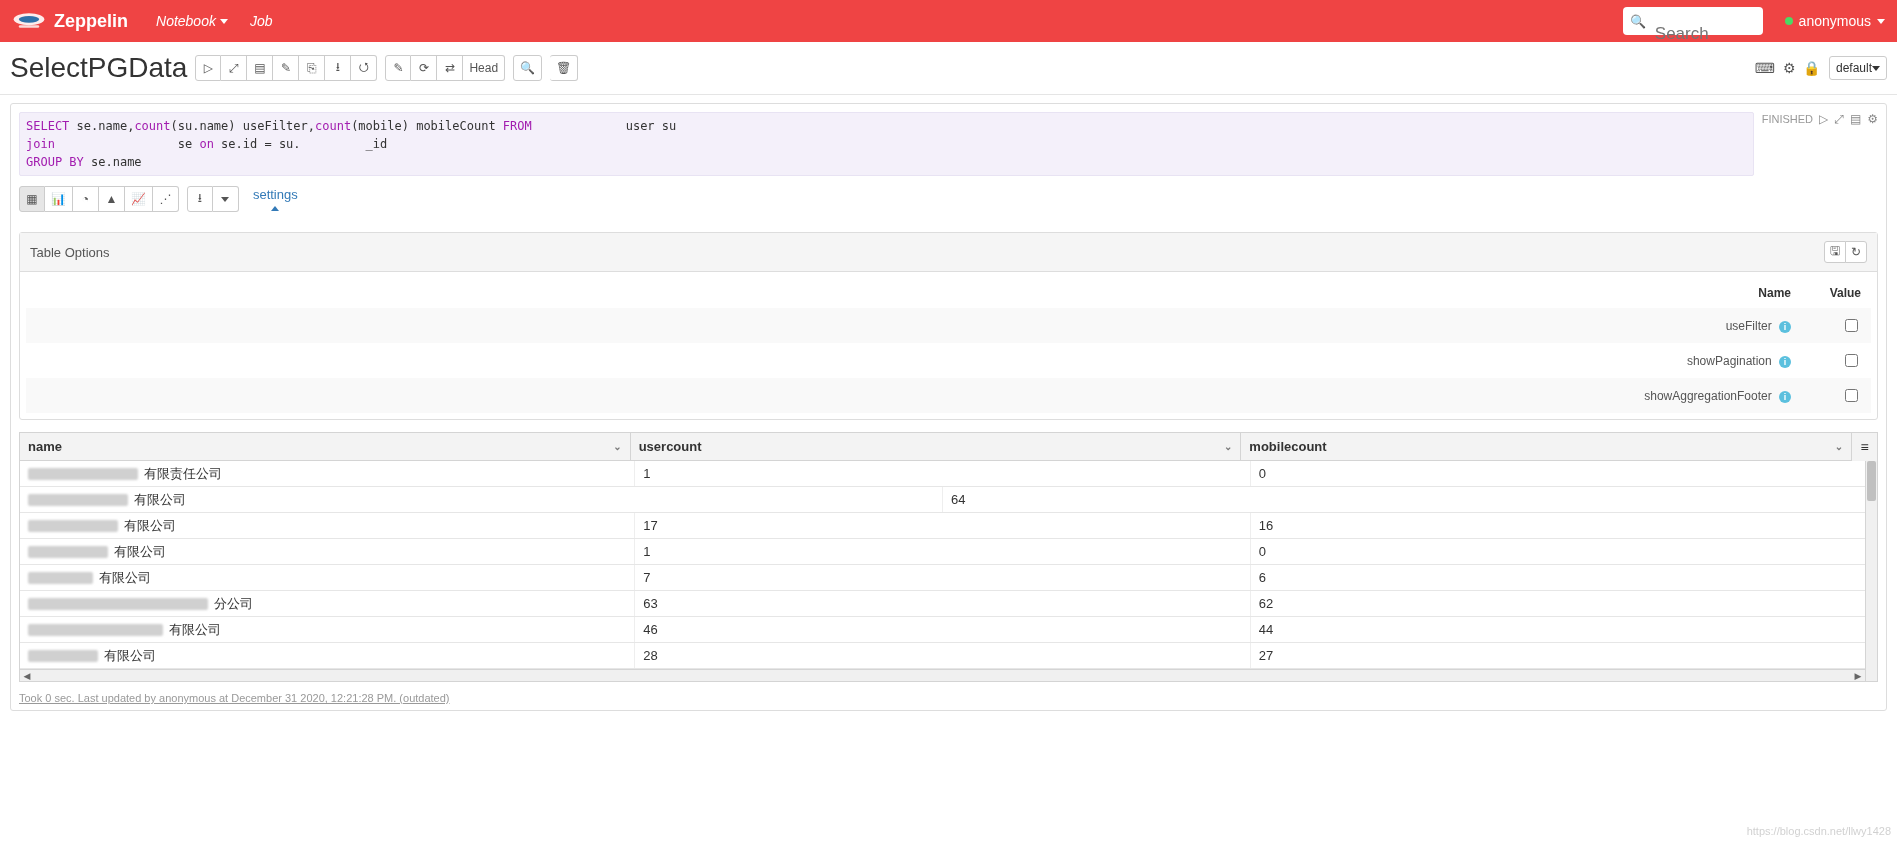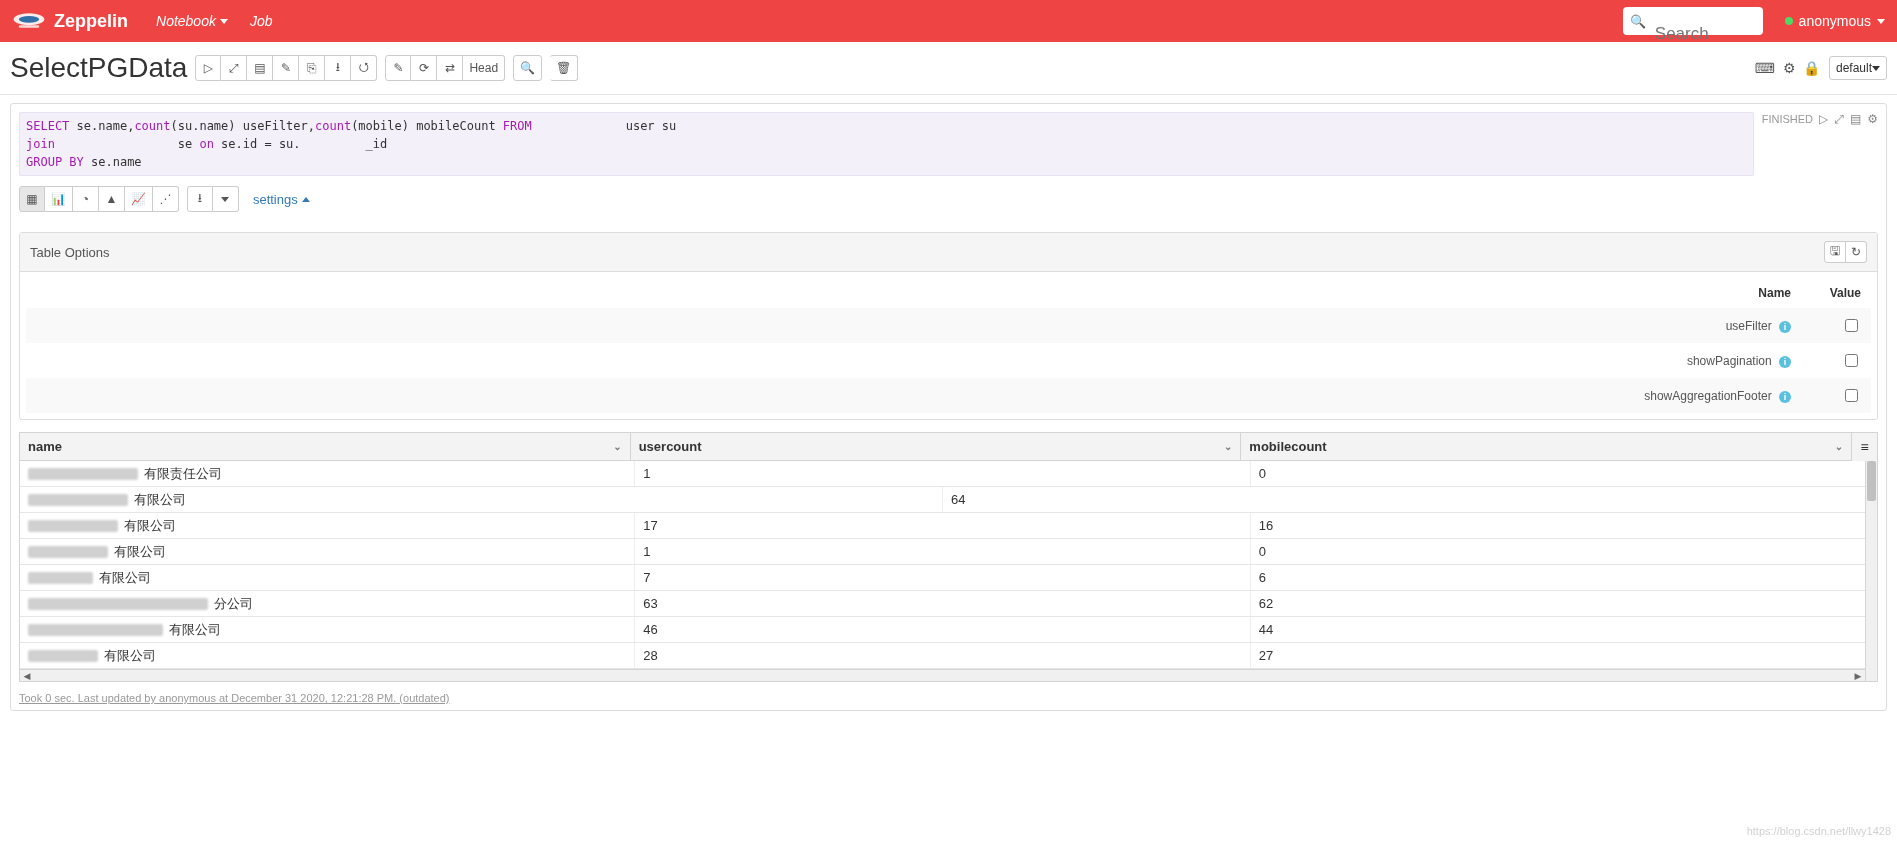--- a/index.html
+++ b/index.html
@@ -31,21 +31,21 @@
   
   .note-wrap { padding:8px 10px 12px 10px; }
   .note-border { border:1px solid #ddd; border-radius:3px; padding:8px 8px 6px 8px; background:#fff; }
   .para-header { display:flex; align-items:flex-start; }
   .code-area { flex:1; background:#f4f0fa; border:1px solid #e8e3f3; border-radius:2px; padding:4px 6px; font-family: Menlo, Consolas, monospace; font-size:12px; line-height:1.5; white-space:pre; overflow:hidden; }
   .code-area .kw { color:#a21caf; }
   .para-status { margin-left:8px; display:flex; align-items:center; gap:6px; color:#999; font-size:11px; }
   .para-status .picon { font-size:12px; color:#888; cursor:pointer; }
   .toolbar-row { display:flex; align-items:center; gap:8px; margin-top:10px; }
   .btn.active { background:#e6e6e6; }
-  .settings-link { color:#337ab7; font-size:13px; cursor:pointer; display:flex; align-items:center; gap:4px; margin-left:6px; }
+  .settings-link { color:#337ab7; font-size:13px; cursor:pointer; display:flex; align-items:center; gap:4px; margin-left:6px;flex-direction:column; }
   .settings-link .caret-up { display:inline-block; width:0; height:0; border-left:4px solid transparent; border-right:4px solid transparent; border-bottom:5px solid currentColor; }
   
   .panel { border:1px solid #ddd; border-radius:3px; margin-top:20px; }
   .panel-heading { background:#f5f5f5; border-bottom:1px solid #ddd; padding:8px 10px; font-size:13px; color:#555; display:flex; align-items:center; }
   .panel-heading .spacer { flex:1; }
   .panel-heading .hbtn { border:1px solid #ccc; background:#fff; height:22px; min-width:22px; display:flex; align-items:center; justify-content:center; font-size:12px; margin-left:-1px; cursor:pointer; }
   .panel-body { padding:6px; }
   .opt-table { width:100%; border-collapse:collapse; }
   .opt-table th, .opt-table td { padding:8px 10px; font-size:12px; }
   .opt-table thead th { text-align:right; font-weight:700; }

